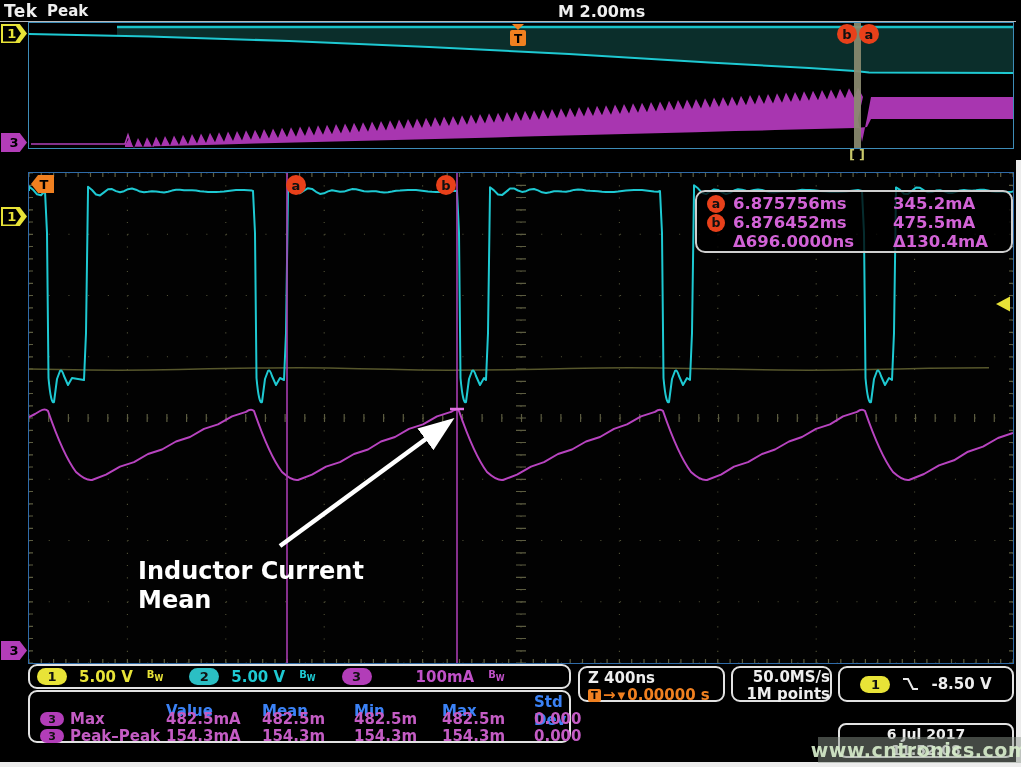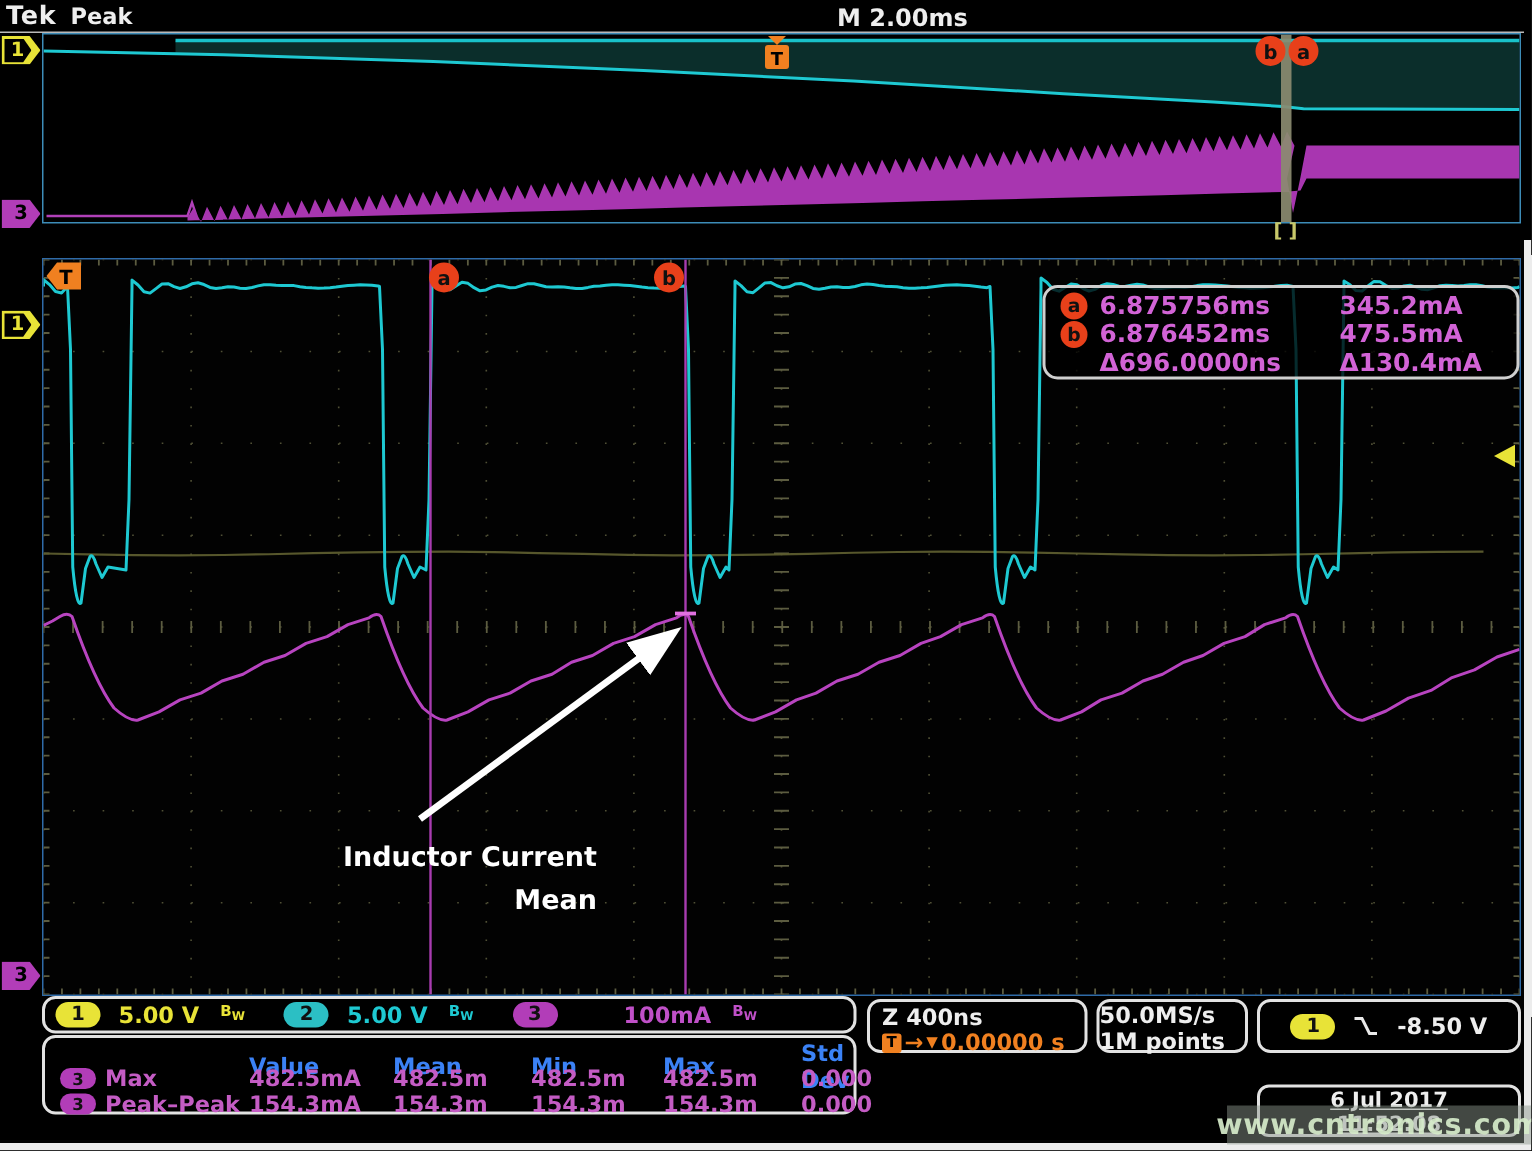--- a/index.html
+++ b/index.html
@@ -26,43 +26,43 @@
   .flag-m{background:#b23db8;color:#000;}
   
   #creadout{left:695px;top:190px;width:318px;height:63px;border:2px solid #cfcfcf;border-radius:10px;
             background:rgba(0,0,0,0.78);color:#d263d6;font-size:16.5px;font-weight:600;
             display:flex;flex-direction:column;justify-content:space-around;padding:2px 8px 3px 10px;box-sizing:border-box;}
   .crow{display:grid;grid-template-columns:26px 160px 1fr;align-items:center;}
   .crow .t,.crow .v{text-align:left;}
   .cbadge{width:18px;height:18px;border-radius:50%;background:#e8401a;color:#111;font-size:12.5px;
           font-weight:bold;display:flex;align-items:center;justify-content:center;}
   
-  #anno{left:138px;top:557px;width:260px;text-align:right;color:#fff;font-size:18px;font-weight:bold;line-height:29px;}
+  #anno{left:138px;top:557px;width:260px;text-align:left;color:#fff;font-size:24px;font-weight:bold;line-height:29px;}
   
   .box{border:2px solid #e2e2e2;border-radius:9px;background:#000;box-sizing:border-box;}
   #chbar{left:28px;top:664px;width:543px;height:25px;display:flex;align-items:center;padding-left:7px;}
   .chgrp{display:flex;align-items:center;margin-right:26px;}
   .pill{min-width:30px;height:17px;border-radius:9px;color:#111;font-size:13px;font-weight:bold;
         display:flex;align-items:center;justify-content:center;}
   .chscale{font-size:15px;font-weight:bold;margin:0 14px 0 12px;}
   .bw{font-size:10px;font-weight:bold;line-height:10px;}
   .bw .w{font-size:8px;vertical-align:-3px;}
   #measbox{left:28px;top:690px;width:543px;height:53px;font-size:15px;font-weight:bold;padding:1px 6px 0 10px;}
   .mrow{display:grid;grid-template-columns:126px 96px 92px 88px 92px 1fr;align-items:center;height:17px;color:#c45cc4;}
   .mrow.hdr{color:#3b82f6;}
   .mlabel{display:flex;align-items:center;gap:6px;}
   .pill.sm{min-width:24px;height:14px;font-size:11px;}
   #hbox{left:578px;top:666px;width:147px;height:36px;padding:1px 0 0 8px;font-size:15px;font-weight:bold;}
   #hbox .l2{color:#f08020;display:flex;align-items:center;gap:2px;margin-top:-1px;}
   .ticon{width:13px;height:13px;background:#f08020;color:#000;font-size:10px;font-weight:bold;
          display:inline-flex;align-items:center;justify-content:center;border-radius:2px;}
-  #acqbox{left:731px;top:666px;width:101px;height:36px;padding:1px 0 0 0;font-size:15px;font-weight:bold;line-height:17px;}
+  #acqbox{left:731px;top:666px;width:101px;height:36px;padding:1px 0 0 0;font-size:15px;font-weight:bold;line-height:17px;text-align:right;}
   #trigbox{left:838px;top:666px;width:176px;height:36px;display:flex;align-items:center;justify-content:center;gap:12px;font-size:15px;font-weight:bold;}
   #datebox{left:838px;top:723px;width:176px;height:35px;border:2px solid #e2e2e2;border-radius:8px;
-           background:#000;box-sizing:border-box;text-align:center;font-size:14px;font-weight:bold;line-height:16px;padding-top:1px;text-decoration:underline;}
+           background:#000;box-sizing:border-box;text-align:center;font-size:14px;font-weight:bold;line-height:16px;padding-top:1px;}
   
   #wmark{left:818px;top:737px;width:203px;height:26px;background:rgba(140,150,140,0.48);
          display:flex;align-items:center;justify-content:center;z-index:60;
          font-size:19px;font-weight:bold;color:rgba(214,236,202,0.92);letter-spacing:0.5px;}
   .strip{background:#ececec;}
 </style>
 </head>
 <body>
 
 <div id="screen">

